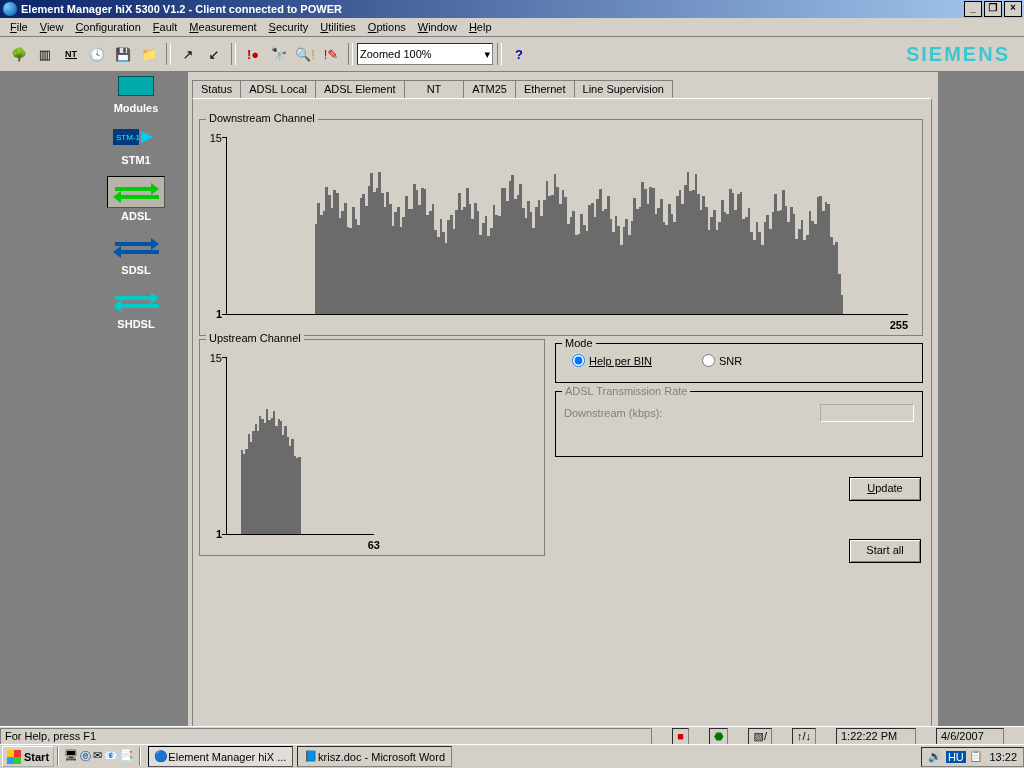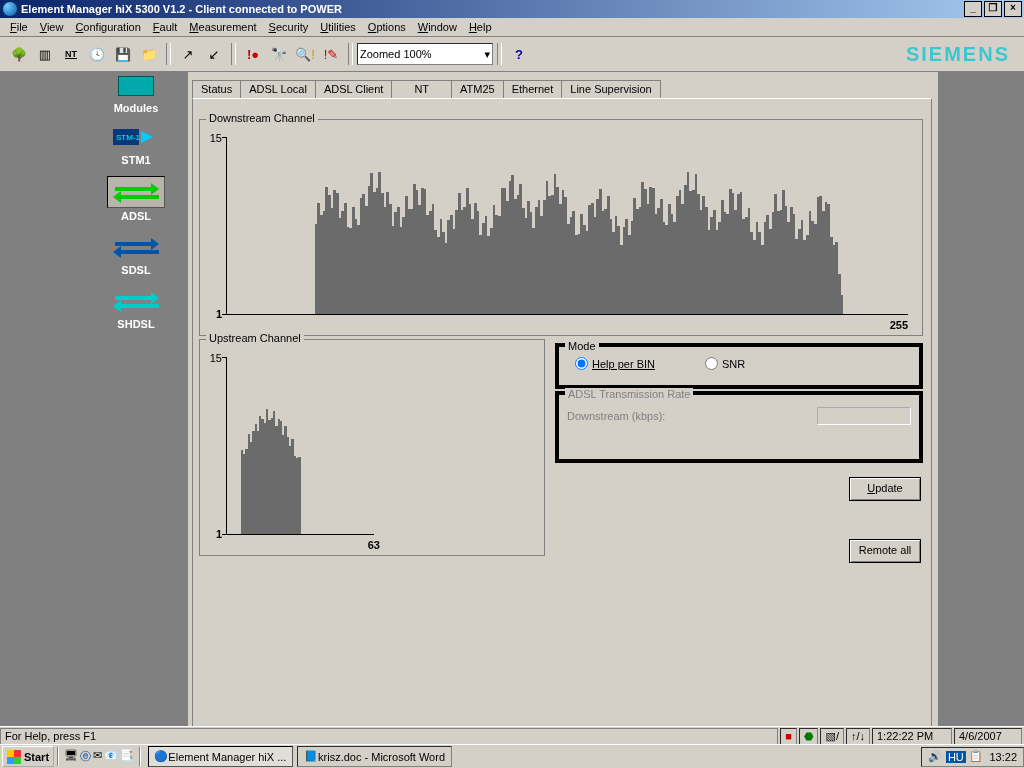--- a/index.html
+++ b/index.html
@@ -33,28 +33,28 @@
 .grp .gt{position:absolute;top:-7px;left:6px;background:#d4d0c8;padding:0 3px;font-size:11px;color:#000}
 .grp::before{content:"";position:absolute;top:0;left:0;right:0;border-top:1px solid #808080}
 .chart{position:absolute;left:26px;right:14px;top:18px;bottom:20px}
 .chart .yl{position:absolute;left:-22px;font-size:11px;color:#000;text-align:right;width:18px}
 .chart .xl{position:absolute;bottom:-16px;font-size:11px;color:#000;font-weight:bold}
 .axis{position:absolute;left:0;top:0;bottom:0;width:1px;background:#000}
 .axis.x{left:0;right:0;top:auto;bottom:0;height:1px;width:auto}
 .bars{position:absolute;left:1px;right:0;bottom:1px;top:0;display:flex;align-items:flex-end}
 .bars div{background:#6b6b6b;flex:1;margin-right:0}
 .tick{position:absolute;width:4px;height:1px;background:#000;left:-4px}
-.rgrp{position:absolute;border:4px solid #000000}
+.rgrp{position:absolute;border:1px solid #000000}
 .rgrp .gt{position:absolute;top:-7px;left:6px;background:#d4d0c8;padding:0 3px;font-size:11px}
 .radio{display:flex;align-items:center;margin:10px 8px 4px}
 .radio input{margin:0 4px 0 8px}
 .btn{width:70px;height:22px;border:1px solid #000;background:#d4d0c8;box-shadow:inset 1px 1px #fff,inset -1px -1px #808080;text-align:center;line-height:20px}
 .txtfield{width:92px;height:16px;border:1px inset #fff;background:#d4d0c8}
 .statusbar{position:absolute;left:0;right:0;bottom:23px;height:18px;background:#d4d0c8;border-top:1px solid #fff;display:flex;align-items:center;font-size:11px}
-.statusbar .cell{border:1px inset #808080;height:15px;padding:0 4px;display:flex;align-items:center;margin-right:2px}
+.statusbar .cell{border:1px inset #808080;height:15px;padding:0 4px;display:flex;align-items:center;margin-right:20px}
 .taskbar{position:absolute;left:0;right:0;bottom:0;height:23px;background:#d4d0c8;border-top:1px solid #fff;display:flex;align-items:center;font-size:11px}
 .start{display:flex;align-items:center;border:1px outset #fff;padding:0 4px;height:19px;font-weight:bold;margin-left:2px}
 .tbitem{border:1px inset #808080;padding:1px 6px;height:17px;margin-left:4px;display:flex;align-items:center;max-width:170px;overflow:hidden;white-space:nowrap}
 .tbitem.act{border:1px inset #000;background:#e0ded6}
 .tray{margin-left:auto;border:1px inset #808080;padding:0 6px;height:18px;display:flex;align-items:center}
 .dim{color:#808080}
 </style>
 </head>
 <body>
 
@@ -143,21 +143,21 @@
           <polygon points="46,14 8,14 8,10 0,16 8,22 8,18 46,18" fill="#0cc"></polygon>
         </svg>
     </div>
     <div class="modlbl">SHDSL</div>
   </div>
 
   <div class="content">
     <div class="tabs">
       <div class="tab">Status</div>
       <div class="tab">ADSL Local</div>
-      <div class="tab">ADSL Client</div>
+      <div class="tab">ADSL Element</div>
       <div class="tab" style="padding:2px 22px">NT</div>
       <div class="tab">ATM25</div>
       <div class="tab">Ethernet</div>
       <div class="tab act">Line Supervision</div>
     </div>
 
     <div class="panel">
 
       <div class="grp" style="left:6px;top:20px;right:8px;height:216px">
         <div class="gt">Downstream Channel</div>
@@ -521,21 +521,21 @@
 
       <div class="rgrp dim" style="left:362px;top:292px;right:8px;height:64px">
         <div class="gt">ADSL Transmission Rate</div>
         <div style="display:flex;align-items:center;margin:12px 8px 2px">
           <span style="flex:1">Downstream (kbps):</span>
           <div class="txtfield"></div>
         </div>
       </div>
 
       <div class="btn" style="position:absolute;right:10px;top:378px"><u>U</u><span>pdate</span></div>
-      <div class="btn" style="position:absolute;right:10px;top:440px">Remote all</div>
+      <div class="btn" style="position:absolute;right:10px;top:440px">Start all</div>
 
     </div>
   </div>
   <div class="rightstrip"></div>
 </div>
 
 <div class="statusbar">
   <div class="cell" style="flex:1;border:1px solid #808080;border-top-color:#808080;border-left-color:#808080">For Help, press F1</div>
   <div class="cell">
       <span style="color:#c00">■</span>

